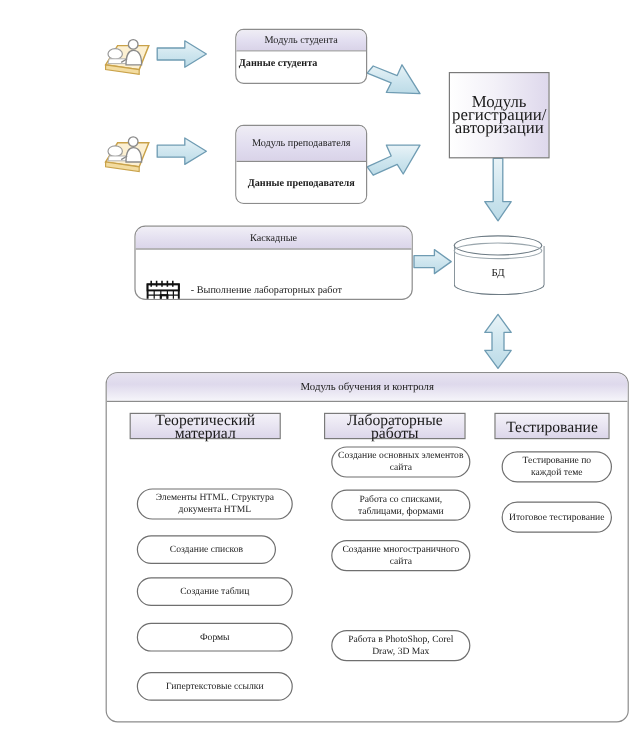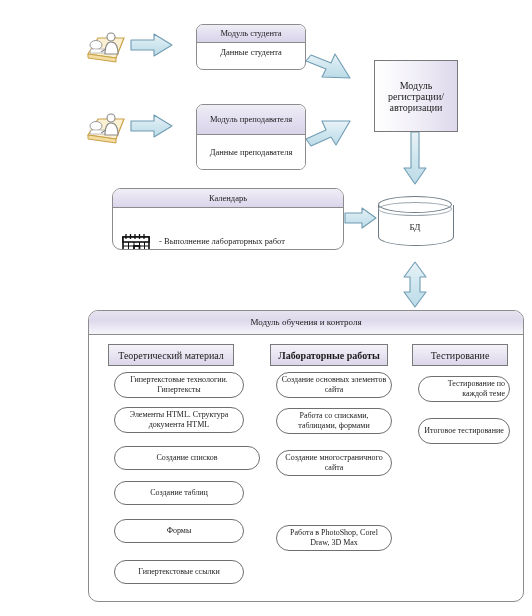--- a/index.html
+++ b/index.html
@@ -26,35 +26,35 @@
     background:linear-gradient(to bottom,#efedf5 0%,#e2def0 55%,#d9d3e8 100%);
     border-bottom:1px solid #8c8c8c;
     text-align:center;
     font-size:8.5px;
     line-height:11px;
     padding:3px 2px 3px 2px;
     box-sizing:border-box;
   }
   .modbox .bd{
     background:#ffffff;
-    text-align:center;
     font-size:8.5px;
     line-height:11px;
     padding:4px 2px;
     box-sizing:border-box;
+    font-weight:bold;
   }
 
   
   .flatbox{
     position:absolute;
     border:1px solid #7a7a7a;
     background:linear-gradient(to right,#ffffff 0%,#f3f1f8 45%,#ded8ec 100%);
     box-sizing:border-box;
     text-align:center;
-    font-size:10px;
+    font-size:14px;
     line-height:11px;
     display:flex;align-items:center;justify-content:center;
   }
 
   
   .calpanel{
     position:absolute;
     border:1px solid #8c8c8c;
     border-radius:9px;
     background:#ffffff;
@@ -86,21 +86,21 @@
     text-align:center;font-size:9px;line-height:13px;padding:5px 16px;
   }
 
   
   .colhead{
     position:absolute;
     border:1px solid #7a7a7a;
     background:linear-gradient(to bottom,#f4f2f9 0%,#e6e2f0 60%,#dcd6ea 100%);
     box-sizing:border-box;
     display:flex;align-items:center;justify-content:center;
-    text-align:center;font-size:10px;line-height:11px;
+    text-align:center;font-size:13px;line-height:11px;
   }
   
   .leaf{
     position:absolute;
     border:1px solid #6f6f6f;
     border-radius:22px;
     background:#ffffff;
     box-sizing:border-box;
     display:flex;align-items:center;justify-content:center;
     text-align:center;font-size:8px;line-height:10.5px;
@@ -252,21 +252,21 @@
   <div class="modbox" style="left:196px;top:104px;width:110px;height:66px;">
     <div class="hd" style="height:30px;display:flex;align-items:center;justify-content:center;">Модуль преподавателя</div>
     <div class="bd" style="height:34px;display:flex;align-items:center;justify-content:center;">Данные преподавателя</div>
   </div>
 
   <div class="flatbox" style="left:374px;top:60px;width:84px;height:72px;">
     <span>Модуль регистрации/ авторизации</span>
   </div>
 
   <div class="calpanel" style="left:112px;top:188px;width:232px;height:62px;">
-    <div class="hd">Календарь</div>
+    <div class="hd">Каскадные</div>
     <div class="bd">
       <svg width="30" height="30" viewBox="0 0 30 30" xmlns="http://www.w3.org/2000/svg">
         <rect x="2" y="5" width="26" height="23" fill="#ffffff" stroke="#111111" stroke-width="1.6"></rect>
         <rect x="2" y="5" width="26" height="5" fill="#ffffff" stroke="#111111" stroke-width="1.6"></rect>
         <g stroke="#111111" stroke-width="1.3">
           <line x1="5" y1="2" x2="5" y2="7"></line>
             <line x1="9.5" y1="2" x2="9.5" y2="7"></line>
           <line x1="14" y1="2" x2="14" y2="7"></line>
             <line x1="18.5" y1="2" x2="18.5" y2="7"></line>
           <line x1="23" y1="2" x2="23" y2="7"></line>
@@ -296,34 +296,31 @@
     <div class="lbl">БД</div>
   </div>
 
   <div class="bigpanel" style="left:88px;top:310px;width:436px;height:292px;">
     <div class="hd">Модуль обучения и контроля</div>
   </div>
 
   <div class="colhead" style="left:108px;top:344px;width:126px;height:22px;">
     <span>Теоретический материал</span>
   </div>
-  <div class="colhead" style="left:270px;top:344px;width:118px;height:22px;font-weight:bold;">
+  <div class="colhead" style="left:270px;top:344px;width:118px;height:22px;">
     <span>Лабораторные работы</span>
   </div>
   <div class="colhead" style="left:412px;top:344px;width:96px;height:22px;">
     <span>Тестирование</span>
   </div>
 
-  <div class="leaf" style="left:114px;top:372px;width:130px;height:26px;">
-    <span>Гипертекстовые технологии. Гипертексты</span>
-    </div>
   <div class="leaf" style="left:114px;top:407px;width:130px;height:26px;">
     <span>Элементы HTML. Структура документа HTML</span>
     </div>
-  <div class="leaf" style="left:114px;top:446px;width:146px;height:24px;">
+  <div class="leaf" style="left:114px;top:446px;width:116px;height:24px;">
     <span>Создание списков</span>
     </div>
   <div class="leaf" style="left:114px;top:481px;width:130px;height:24px;">
     <span>Создание таблиц</span>
     </div>
   <div class="leaf" style="left:114px;top:519px;width:130px;height:24px;">
     <span>Формы</span>
     </div>
   <div class="leaf" style="left:114px;top:560px;width:130px;height:24px;">
     <span>Гипертекстовые ссылки</span>
@@ -335,20 +332,20 @@
   <div class="leaf" style="left:276px;top:408px;width:116px;height:26px;">
     <span>Работа со списками, таблицами, формами</span>
     </div>
   <div class="leaf" style="left:276px;top:450px;width:116px;height:26px;">
     <span>Создание многостраничного сайта</span>
     </div>
   <div class="leaf" style="left:276px;top:525px;width:116px;height:26px;">
     <span>Работа в PhotoShop, Corel Draw, 3D Max</span>
     </div>
 
-  <div class="leaf" style="left:418px;top:376px;width:92px;height:26px;text-align:right;">
+  <div class="leaf" style="left:418px;top:376px;width:92px;height:26px;">
     <span>Тестирование по каждой теме</span>
     </div>
   <div class="leaf" style="left:418px;top:418px;width:92px;height:26px;text-align:right;">
     <span>Итоговое тестирование</span>
     </div>
 
 </div>
 
 </body></html>

